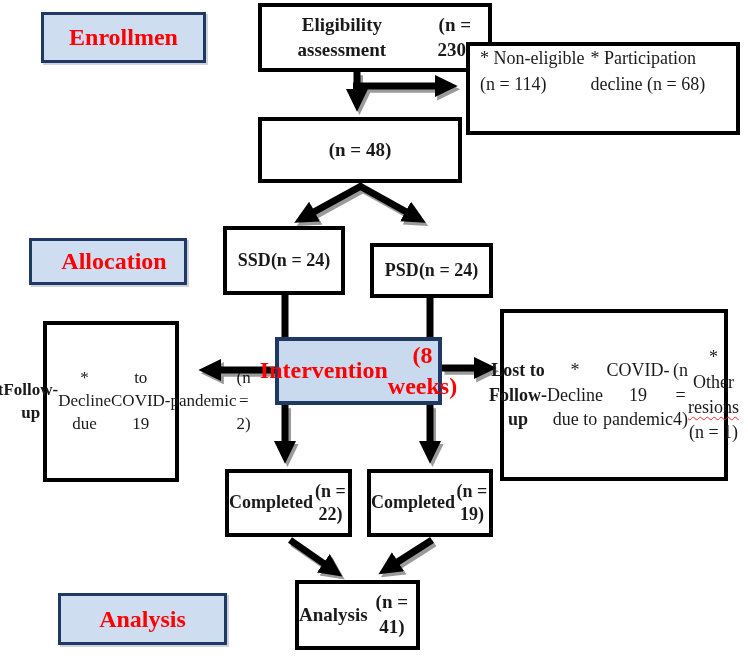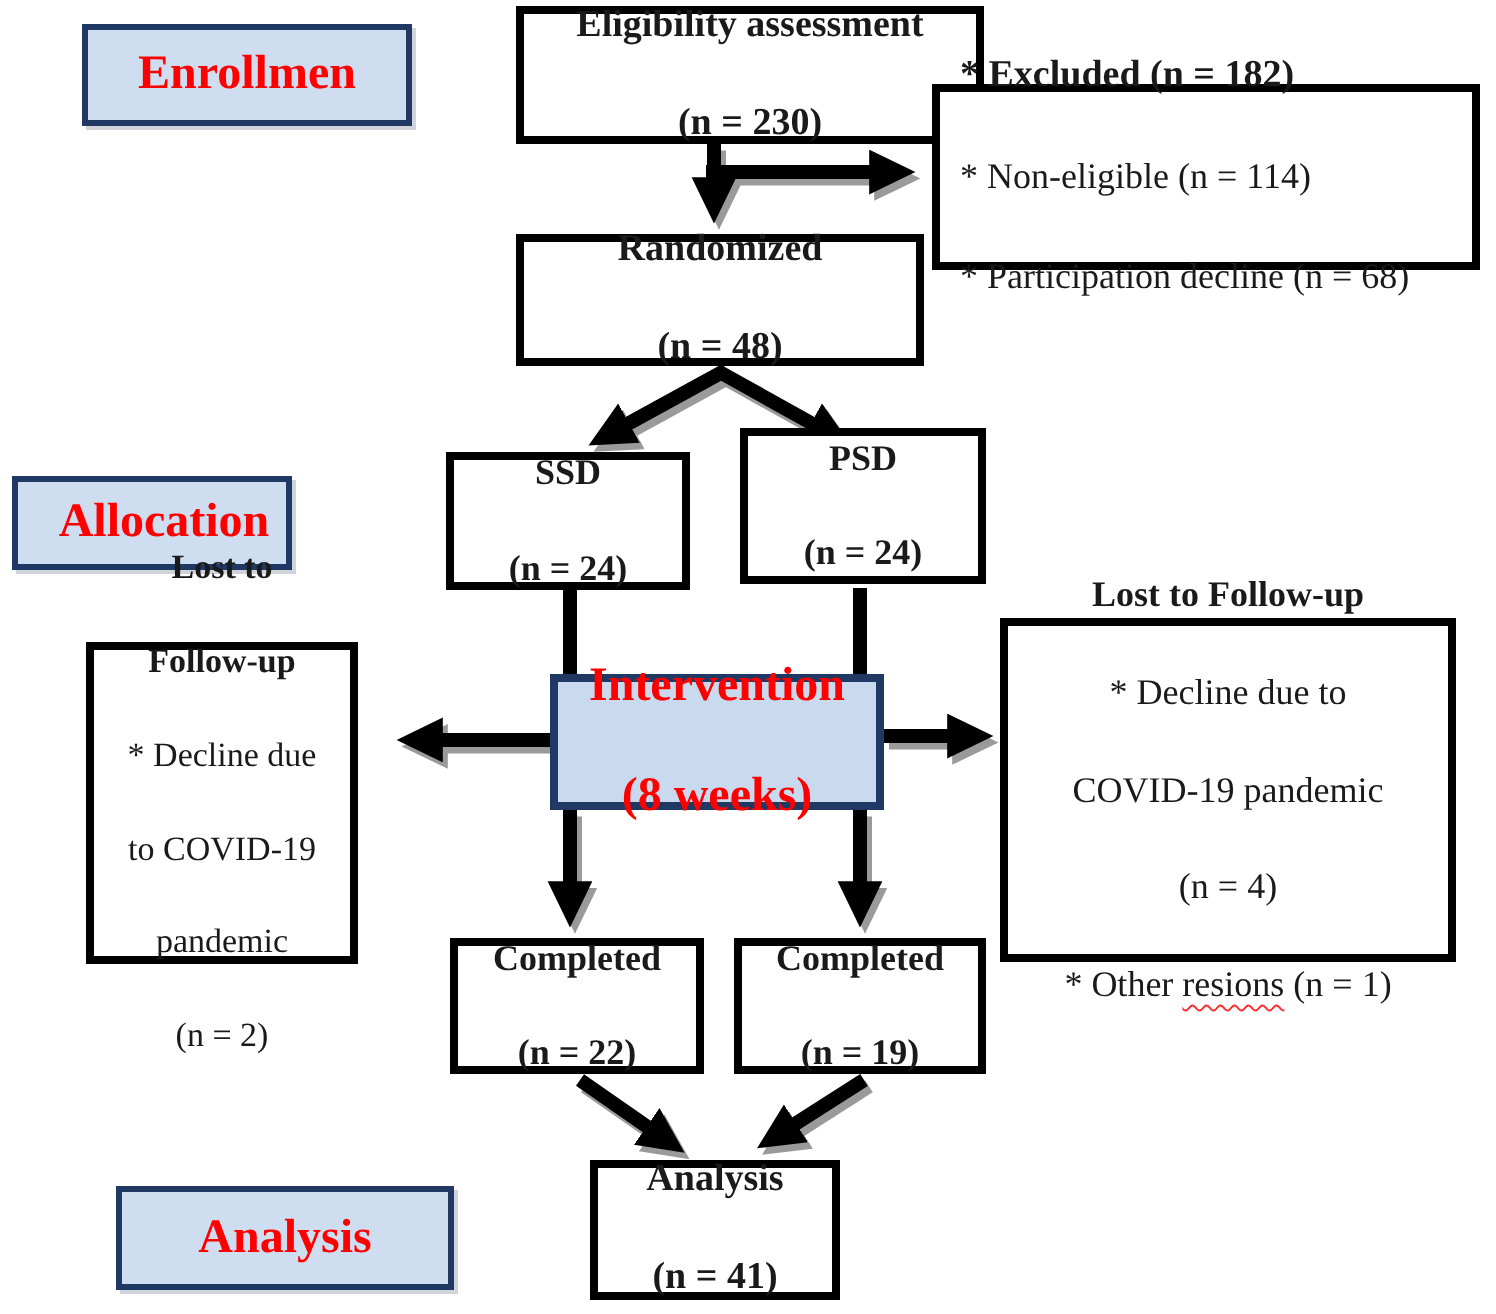--- a/index.html
+++ b/index.html
@@ -14,22 +14,22 @@
   }
   html,body{margin:0;padding:0;background:#ffffff;}
   .canvas{
     position:relative;width:748px;height:657px;background:#ffffff;overflow:hidden;
     font-family:"Liberation Serif","DejaVu Serif",serif;
   }
   .canvas svg{position:absolute;left:0;top:0;}
   .node{
     position:absolute;box-sizing:border-box;background:var(--box-fill);
     border:4px solid var(--box-border);
-    display:flex;flex-direction:column;justify-content:center;align-items:center;
-    text-align:center;font-weight:bold;font-size:18px;line-height:1.3;color:#1a1a1a;gap:24px;
+    display:flex;flex-direction:row;justify-content:center;align-items:center;
+    text-align:center;font-weight:bold;font-size:18px;line-height:1.3;color:#1a1a1a;
   }
   .node .ln{display:block;}
   .node .normal{font-weight:normal;}
   .node.align-left{align-items:flex-start;text-align:left;padding-left:10px;padding-right:4px;}
   .stage-label{
     position:absolute;box-sizing:border-box;background:var(--label-fill);
     border:3px solid var(--label-border);
     display:flex;justify-content:center;align-items:center;
     color:var(--label-text);font-weight:bold;font-size:24px;
     box-shadow:2px 2px 0 rgba(120,130,145,0.35);
@@ -90,50 +90,48 @@
       <path d="M430,405 V456" marker-end="url(#ah-b)"></path>
       <path d="M290,540 L336,572" marker-end="url(#ah-b)"></path>
       <path d="M432,540 L385,570" marker-end="url(#ah-b)"></path>
     </g>
   </svg>
 
   <div class="stage-label" style="left:13px;top:12px;width:165px;height:51px;margin-left:28px;">
     <span>Enrollmen</span>
   </div>
 
-  <div class="stage-label" style="left:6px;top:238px;width:140px;height:47px;padding-left:12px;">
+  <div class="stage-label" style="left:29px;top:238px;width:158px;height:47px;padding-left:12px;">
     <span>Allocation</span>
   </div>
 
   <div class="stage-label" style="left:58px;top:593px;width:169px;height:52px;">
     <span>Analysis</span>
   </div>
 
   <div class="node bigger" style="left:258px;top:3px;width:234px;height:69px;">
     <span class="ln">Eligibility assessment</span>
     <span class="ln">(n = 230)</span>
   </div>
 
   <div class="node align-left" style="left:466px;top:42px;width:274px;height:93px;line-height:1.42;">
-    <span class="ln bigger">* Excluded (n = 182)</span>
     <span class="ln normal">* Non-eligible (n = 114)</span>
     <span class="ln normal">* Participation decline (n = 68)</span>
   </div>
 
   <div class="node bigger" style="left:258px;top:117px;width:204px;height:66px;">
-    <span class="ln">Randomized</span>
     <span class="ln">(n = 48)</span>
   </div>
 
   <div class="node" style="left:223px;top:226px;width:122px;height:69px;">
     <span class="ln">SSD</span>
     <span class="ln">(n = 24)</span>
   </div>
 
-  <div class="node" style="left:370px;top:214px;width:123px;height:78px;">
+  <div class="node" style="left:370px;top:243px;width:123px;height:55px;">
     <span class="ln">PSD</span>
     <span class="ln">(n = 24)</span>
   </div>
 
   <div class="node intervention" style="left:275px;top:337px;width:167px;height:68px;">
     <span class="ln">Intervention</span>
     <span class="ln">(8 weeks)</span>
   </div>
 
   <div class="node smaller" style="left:43px;top:321px;width:136px;height:161px;line-height:1.35;font-family:Liberation Serif, serif;">

